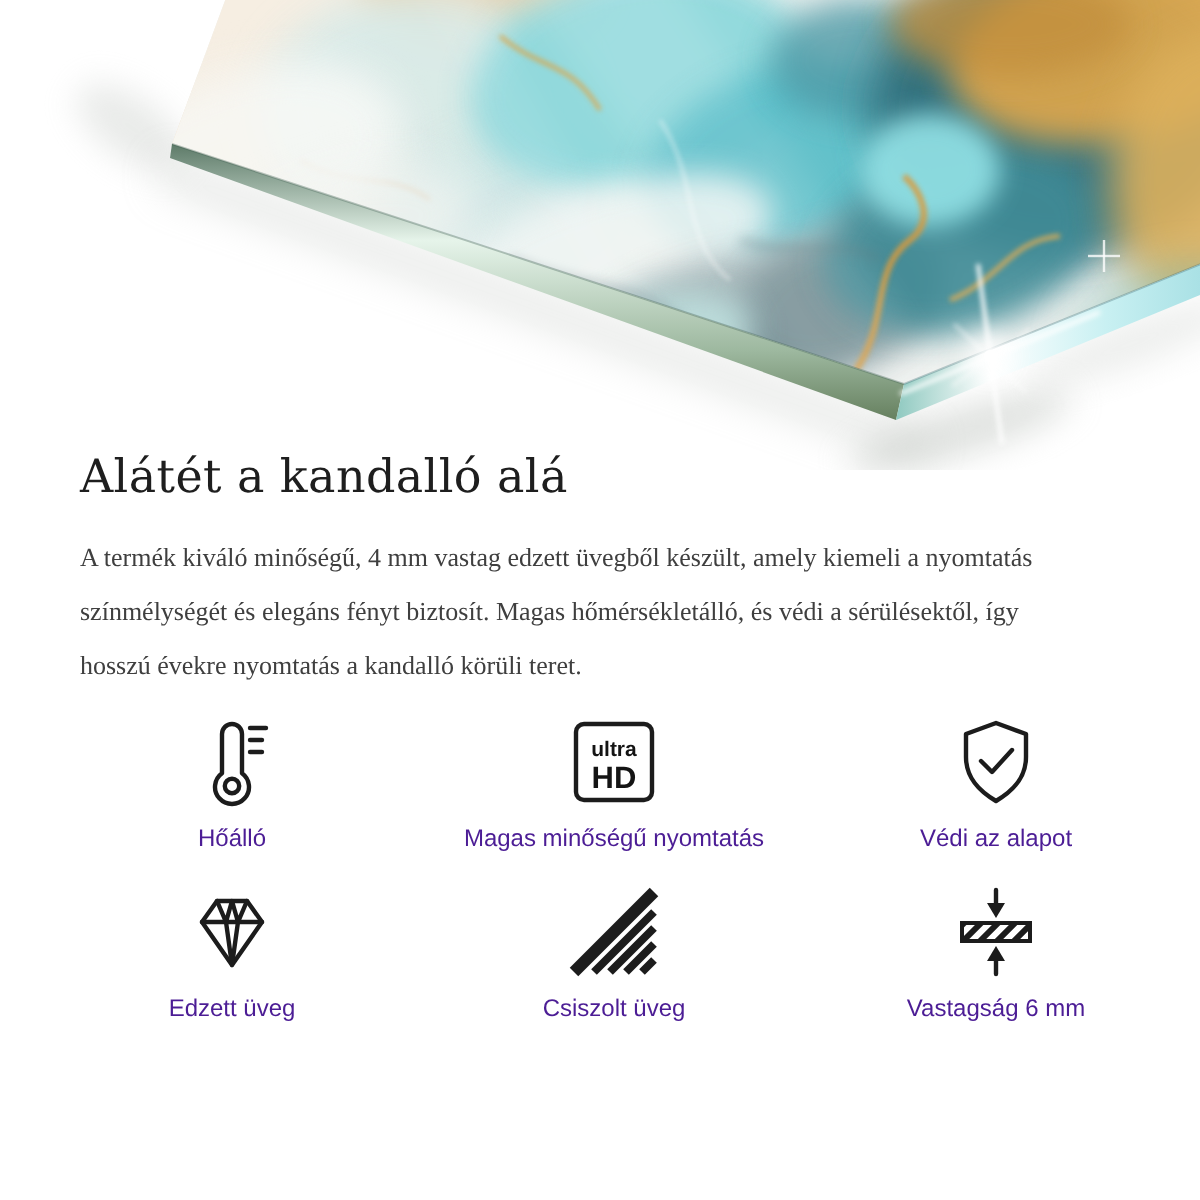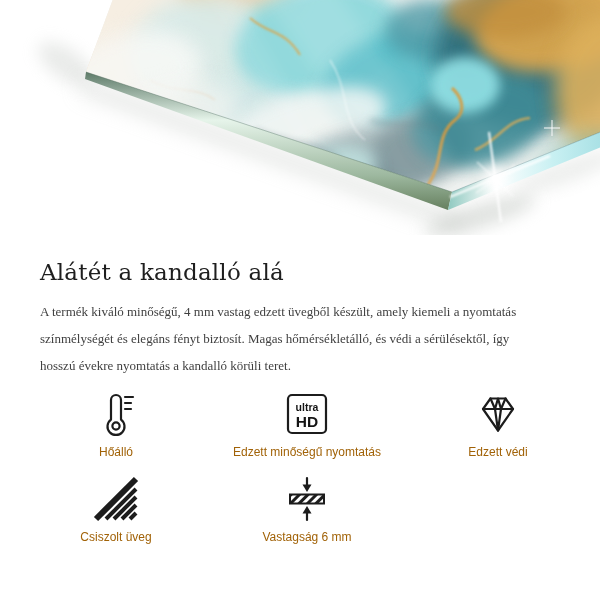--- a/index.html
+++ b/index.html
@@ -1,30 +1,30 @@
 <!DOCTYPE html>
 <html><head>
 <meta charset="utf-8">
 <style>
   html,body{margin:0;padding:0;background:#ffffff;}
   .page{position:relative;width:600px;height:600px;background:#ffffff;overflow:hidden;
         font-family:"Liberation Sans",sans-serif;}
   .hero{position:absolute;top:0;left:0;width:600px;height:235px;}
   .hero svg{display:block;}
-  .content{position:absolute;top:253px;left:0;width:600px;}
+  .content{position:absolute;top:220px;left:0;width:600px;}
   .title{margin:2px 40px 0 40px;font-family:"DejaVu Serif","Liberation Serif",serif;
          font-weight:400;color:#1e1e1e;font-size:23px;line-height:34px;letter-spacing:.2px;}
   .desc{margin:9px 40px 0 40px;color:#3f3f3f;font-size:13px;line-height:27px;font-family:Liberation Serif, serif;}
   .desc div{white-space:nowrap;}
   .features{margin:12px 0 0 0;padding:0 42px;display:grid;
             grid-template-columns:148px 234px 148px;justify-content:space-between;
             row-gap:16px;}
   .feature{display:flex;flex-direction:column;align-items:center;}
   .ficon{width:48px;height:46px;display:flex;align-items:center;justify-content:center;}
-  .flabel{margin-top:8px;font-size:12px;color:#a16207;line-height:15px;text-align:center;}
+  .flabel{margin-top:8px;font-size:12px;color:#4c1d95;line-height:15px;text-align:center;}
   .ic{stroke:#1c1c1c;fill:none;stroke-width:2.2;stroke-linecap:round;stroke-linejoin:round;}
   .icf{fill:#1c1c1c;stroke:none;}
   .ictxt{fill:#141414;font-family:"Liberation Sans",sans-serif;font-weight:bold;}
 </style>
 </head>
 <body>
 
 <div class="page">
 
   <div class="hero">
@@ -153,32 +153,41 @@
       </div>
 
       <div class="feature">
         <div class="ficon">
           <svg width="48" height="48" viewBox="0 0 48 48">
             <rect class="ic" x="5" y="5" width="38" height="38" rx="4" stroke-width="3"></rect>
             <text class="ictxt" x="24" y="21" font-size="10.5" text-anchor="middle">ultra</text>
             <text class="ictxt" x="24" y="37" font-size="15.5" text-anchor="middle">HD</text>
           </svg>
         </div>
-        <div class="flabel">Edzett minőségű nyomtatás</div>
-      </div>
-
+        <div class="flabel">Magas minőségű nyomtatás</div>
+      </div>
+
+      <div class="feature">
+        <div class="ficon">
+          <svg width="48" height="48" viewBox="0 0 48 48">
+            <path class="ic" d="M24 4.5 L39 10 v11.5 c0 10.5 -6.5 17 -15 22 c-8.5 -5 -15 -11.5 -15 -22 V10 Z"></path>
+            <path class="ic" d="M16.5 23.5 l5.5 5.5 l10 -11"></path>
+          </svg>
+        </div>
+        <div class="flabel">Védi az alapot</div>
+      </div>
 
       <div class="feature">
         <div class="ficon">
           <svg width="48" height="48" viewBox="0 0 48 48">
             <path class="ic" d="M9 19 L16.5 8.5 h15 L39 19 L24 40.5 Z"></path>
             <path class="ic" stroke-width="1.8" d="M9 19 h30 M16.5 8.5 L21 19 L24 8.5 L27 19 L31.5 8.5 M21 19 L24 40.5 L27 19"></path>
           </svg>
         </div>
-        <div class="flabel">Edzett védi</div>
+        <div class="flabel">Edzett üveg</div>
       </div>
 
       <div class="feature">
         <div class="ficon">
           <svg width="48" height="48" viewBox="0 0 48 48">
             <g stroke="#1c1c1c" stroke-linecap="butt">
               <line x1="4" y1="44" x2="44" y2="4" stroke-width="6"></line>
               <line x1="14" y1="44" x2="44" y2="14" stroke-width="4"></line>
               <line x1="22" y1="44" x2="44" y2="22" stroke-width="4"></line>
               <line x1="30" y1="44" x2="44" y2="30" stroke-width="4"></line>

